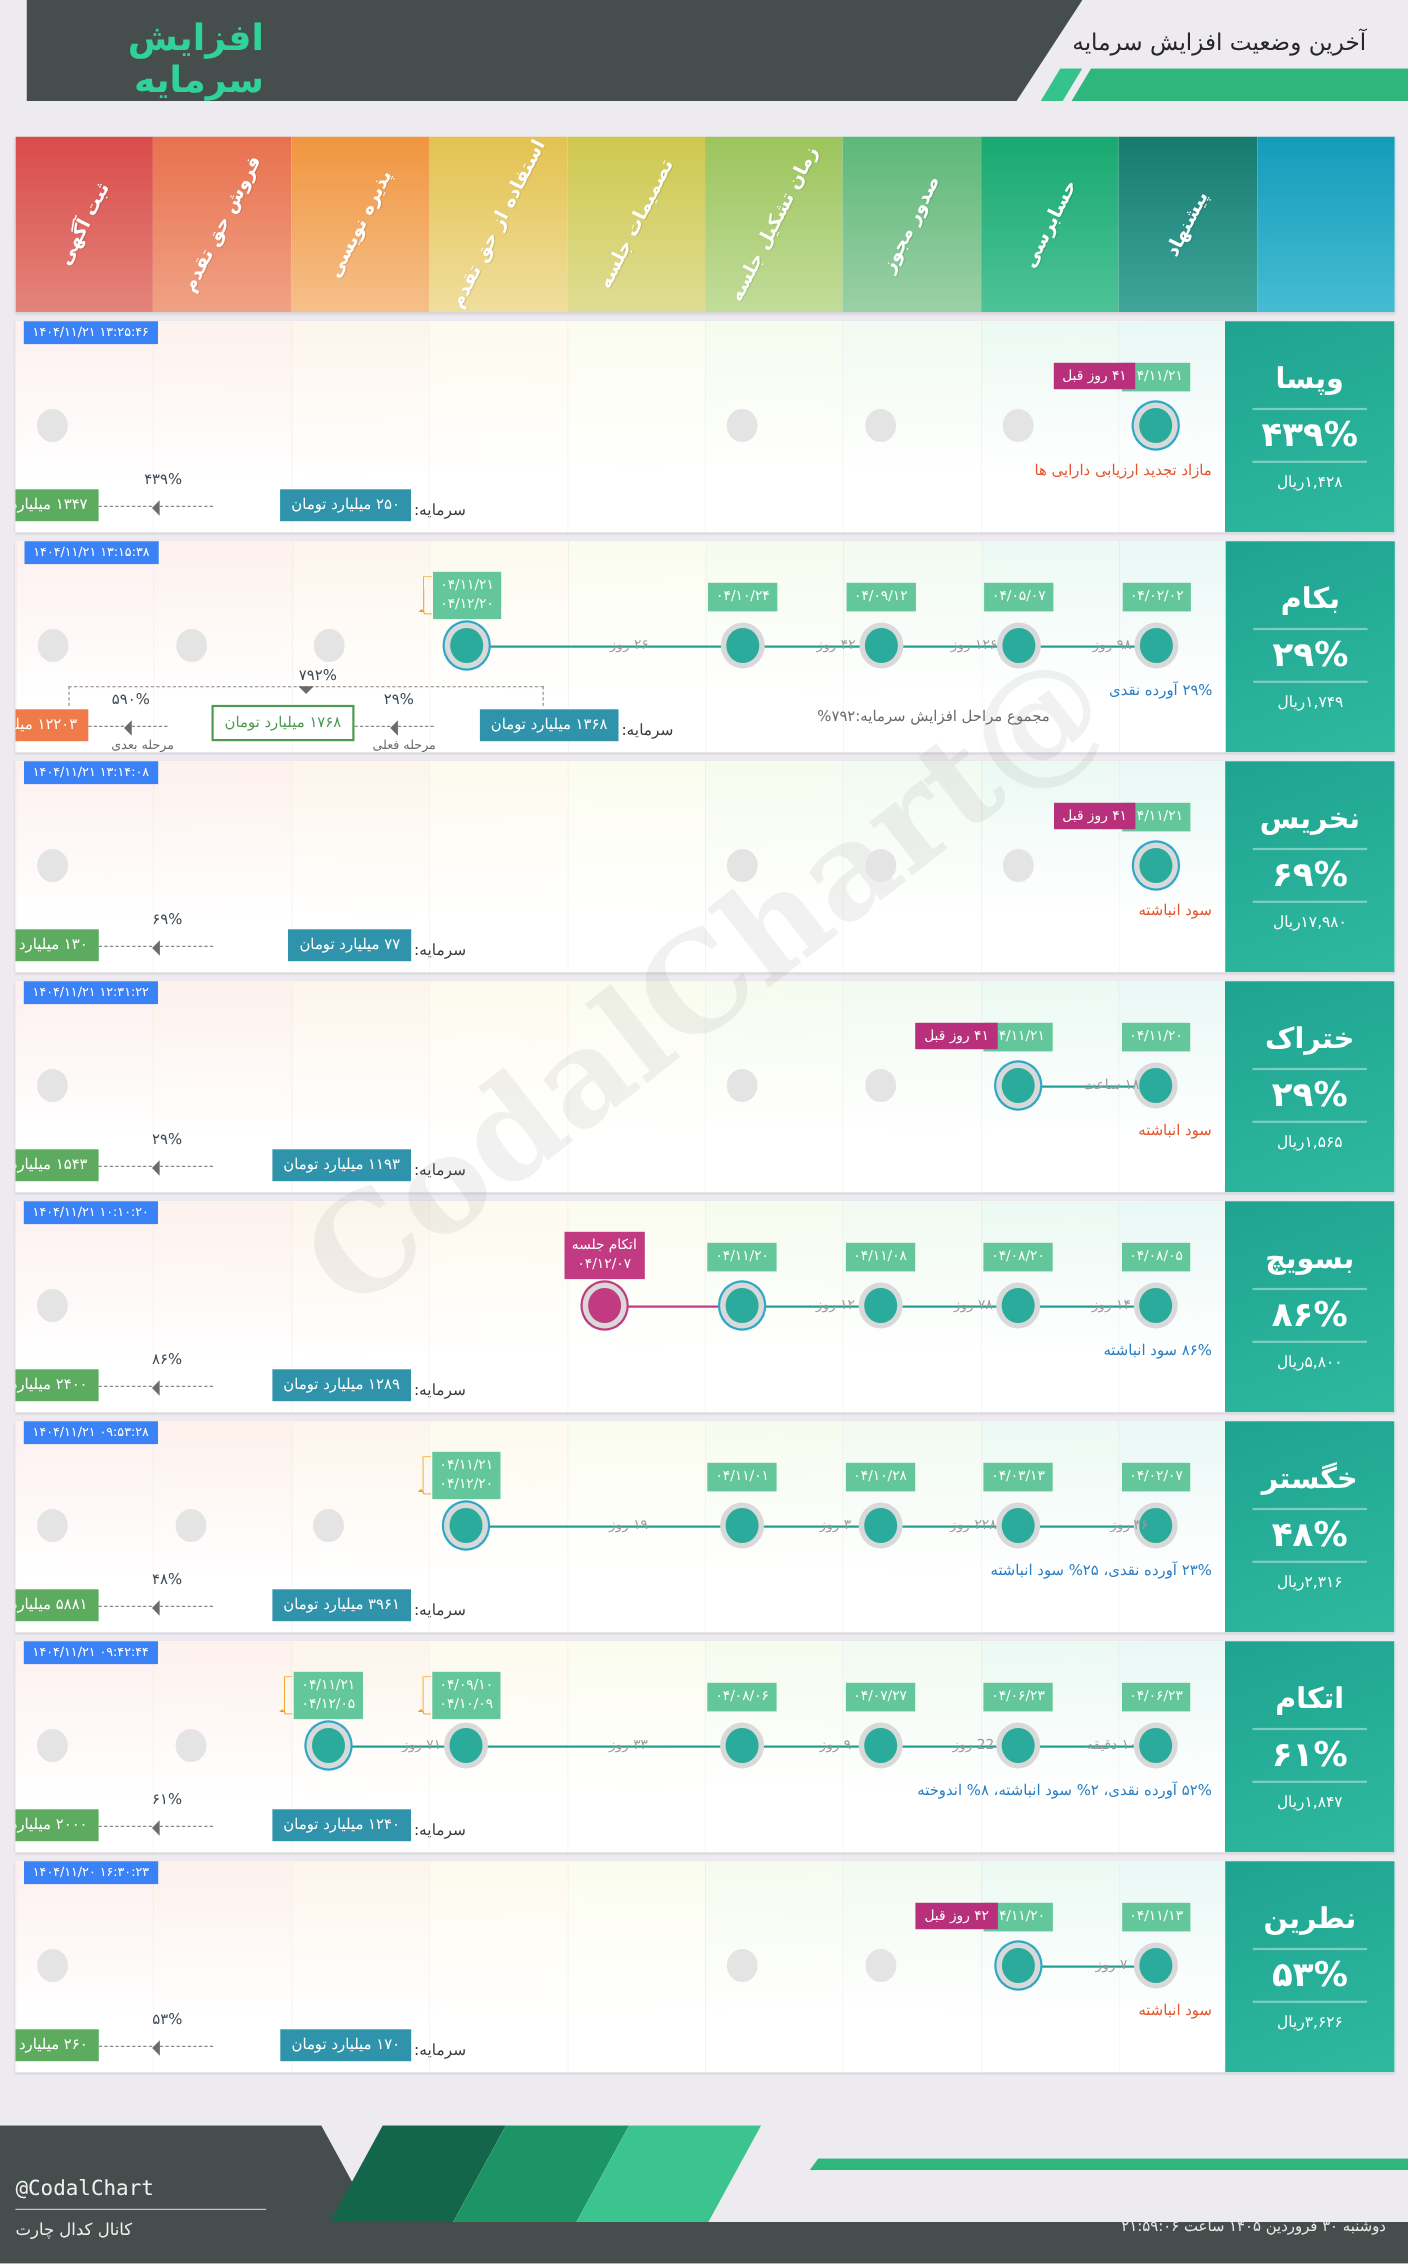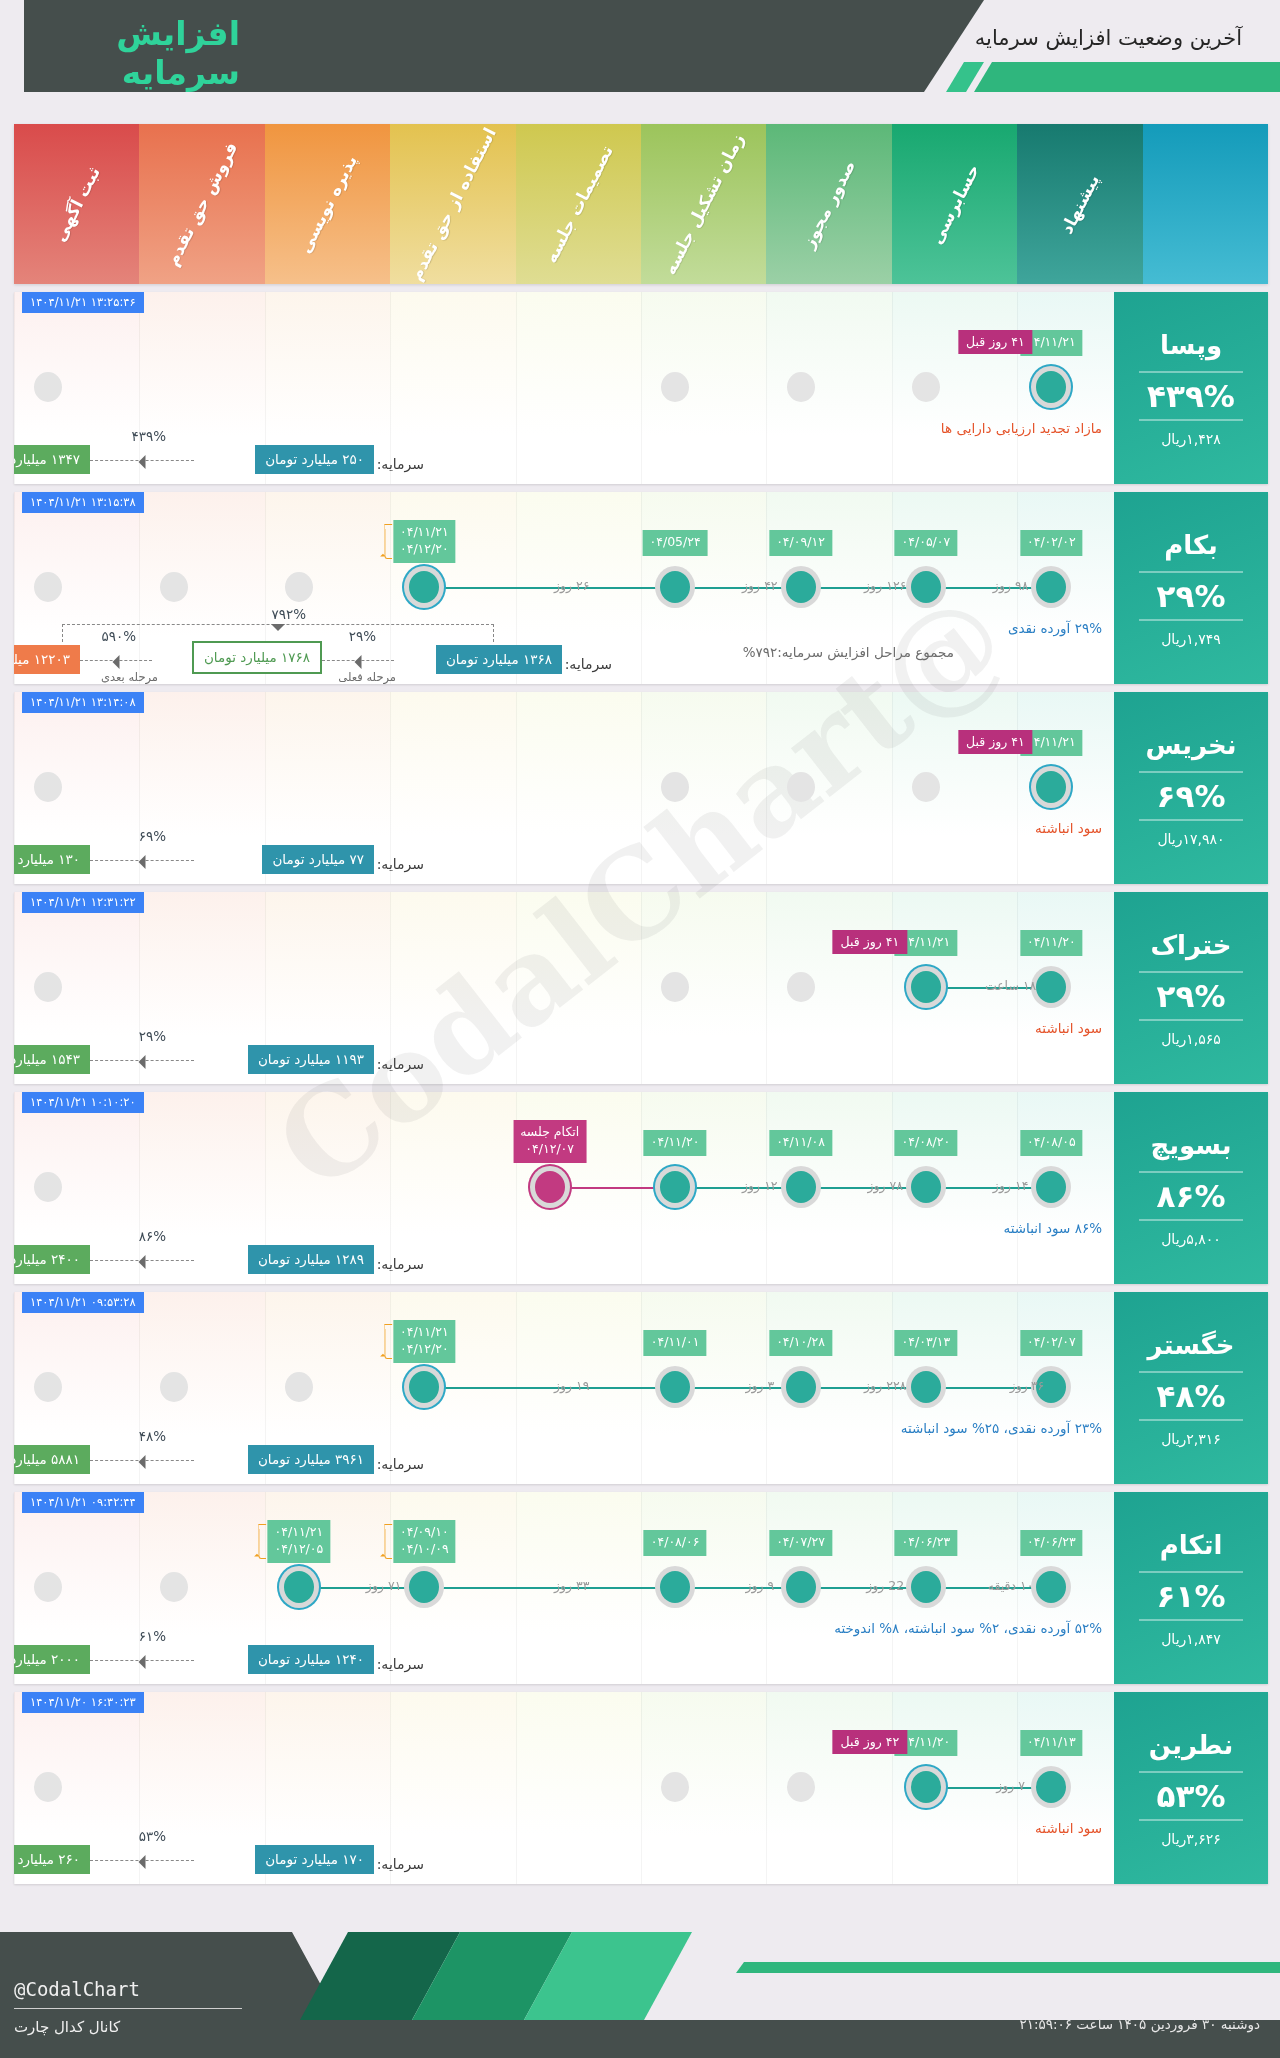--- a/index.html
+++ b/index.html
@@ -348,21 +348,21 @@
         <div class="node filled" style="left: 911.9px;"></div>
         <div class="datebox" style="right: 188.1px; top: 38px;">
           <div>۰۴/۰۵/۰۷</div>
         </div>
         <div class="node filled" style="left: 786.5px;"></div>
         <div class="datebox" style="right: 313.5px; top: 38px; text-align: center;">
           <div>۰۴/۰۹/۱۲</div>
         </div>
         <div class="node filled" style="left: 661.1px;"></div>
         <div class="datebox" style="right: 438.9px; top: 38px;">
-          <div>۰۴/05/۲۴</div>
+          <div>۰۴/۱۰/۲۴</div>
         </div>
         <div class="node filled current" style="left: 410.3px;"></div>
         <div class="datebox two" style="right: 689.7px; top: 28px;">
           <div>۰۴/۱۱/۲۱</div>
           <div>۰۴/۱۲/۲۰</div>
           <div class="arrowhook"></div>
         </div>
         <div class="node empty" style="left: 284.9px;"></div>
         <div class="node empty" style="left: 159.5px;"></div>
         <div class="node empty" style="left: 34.1px;"></div>

